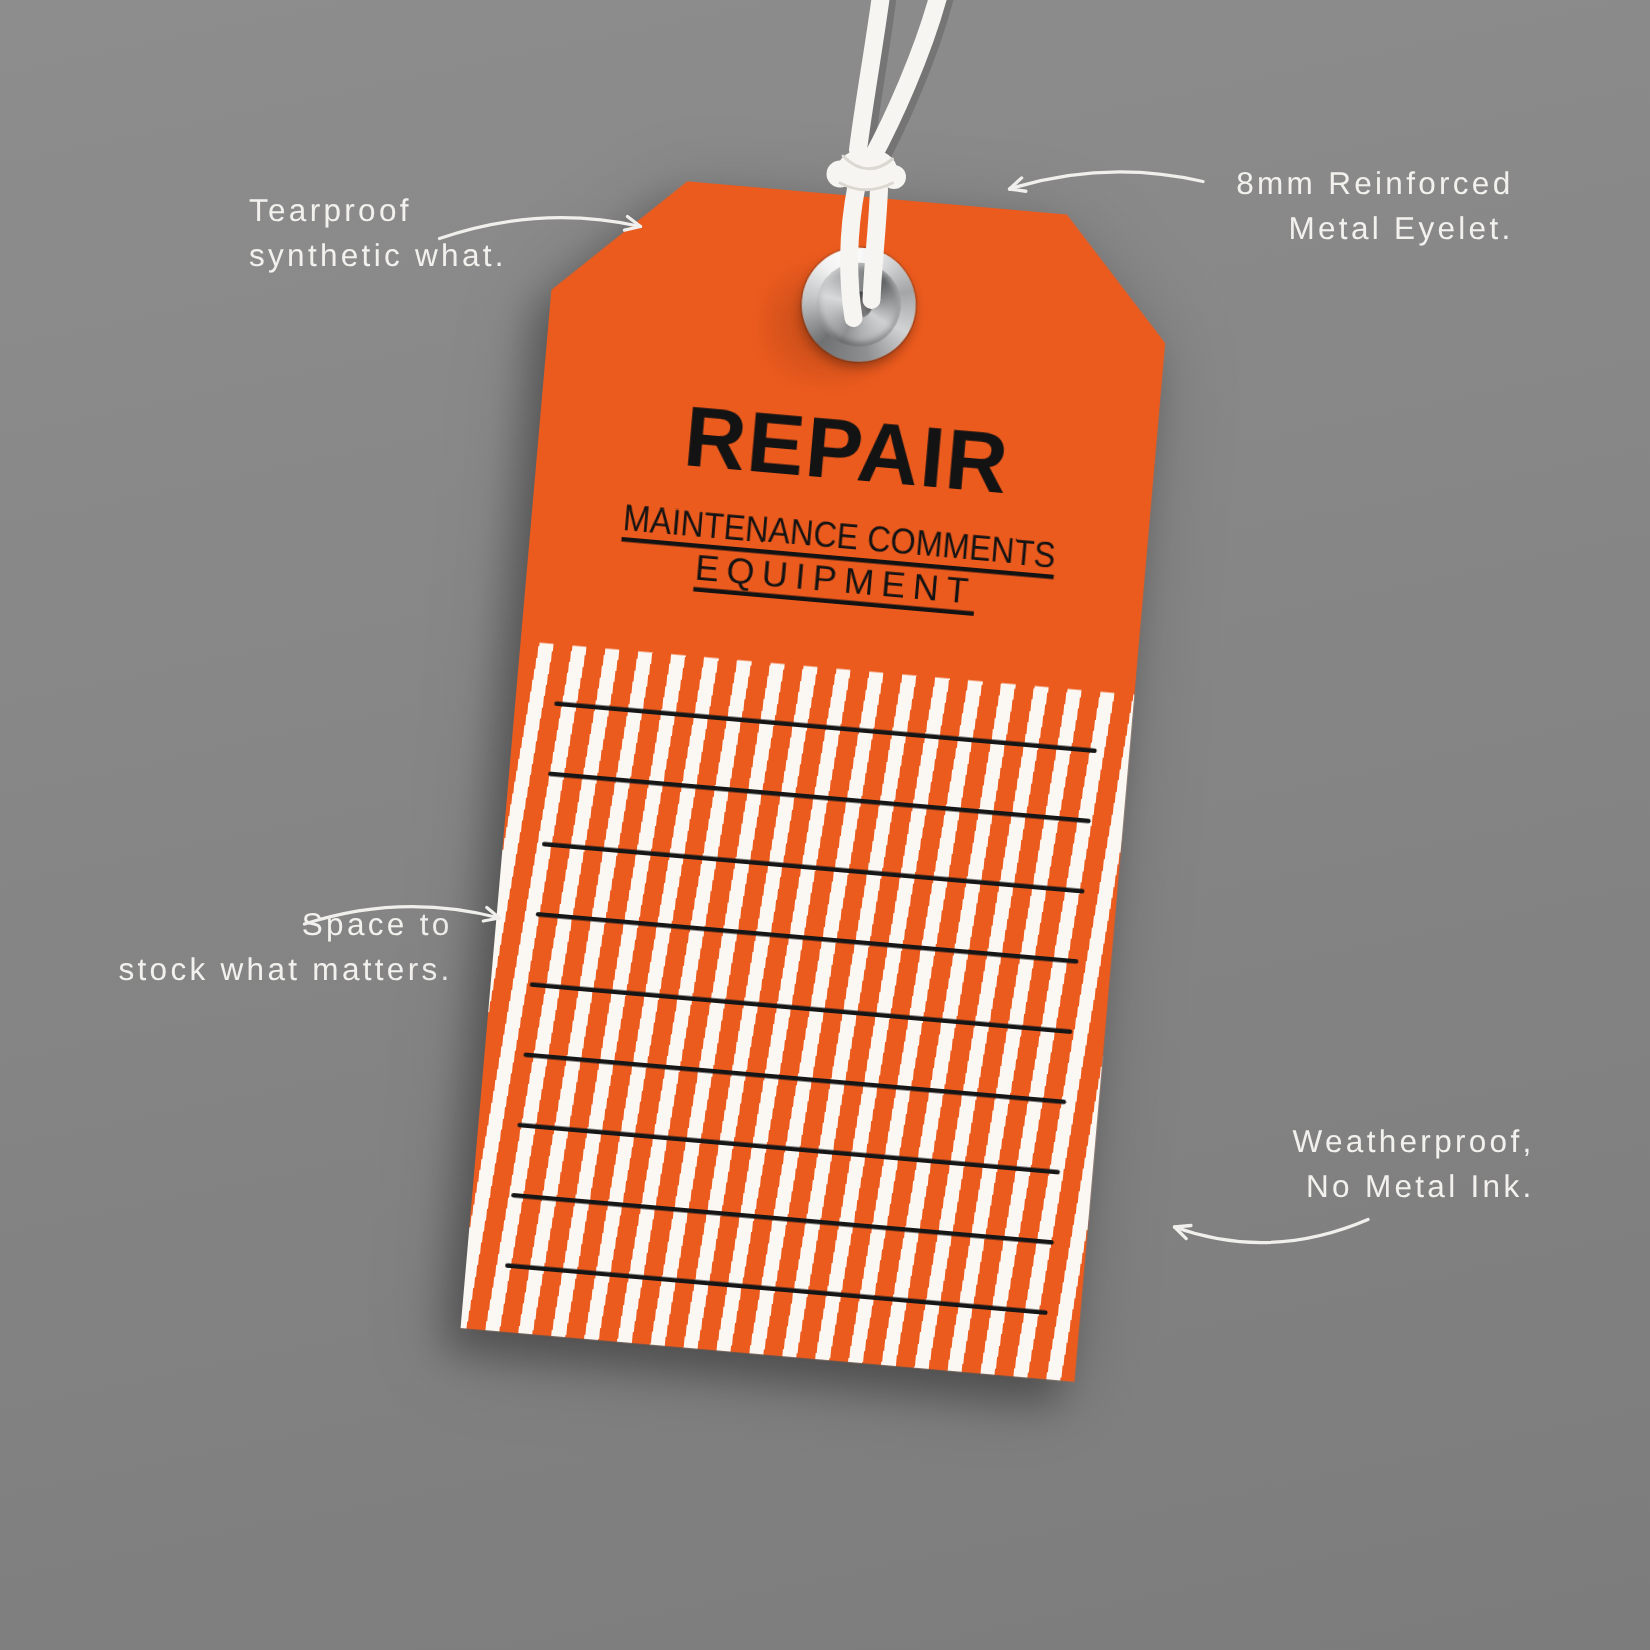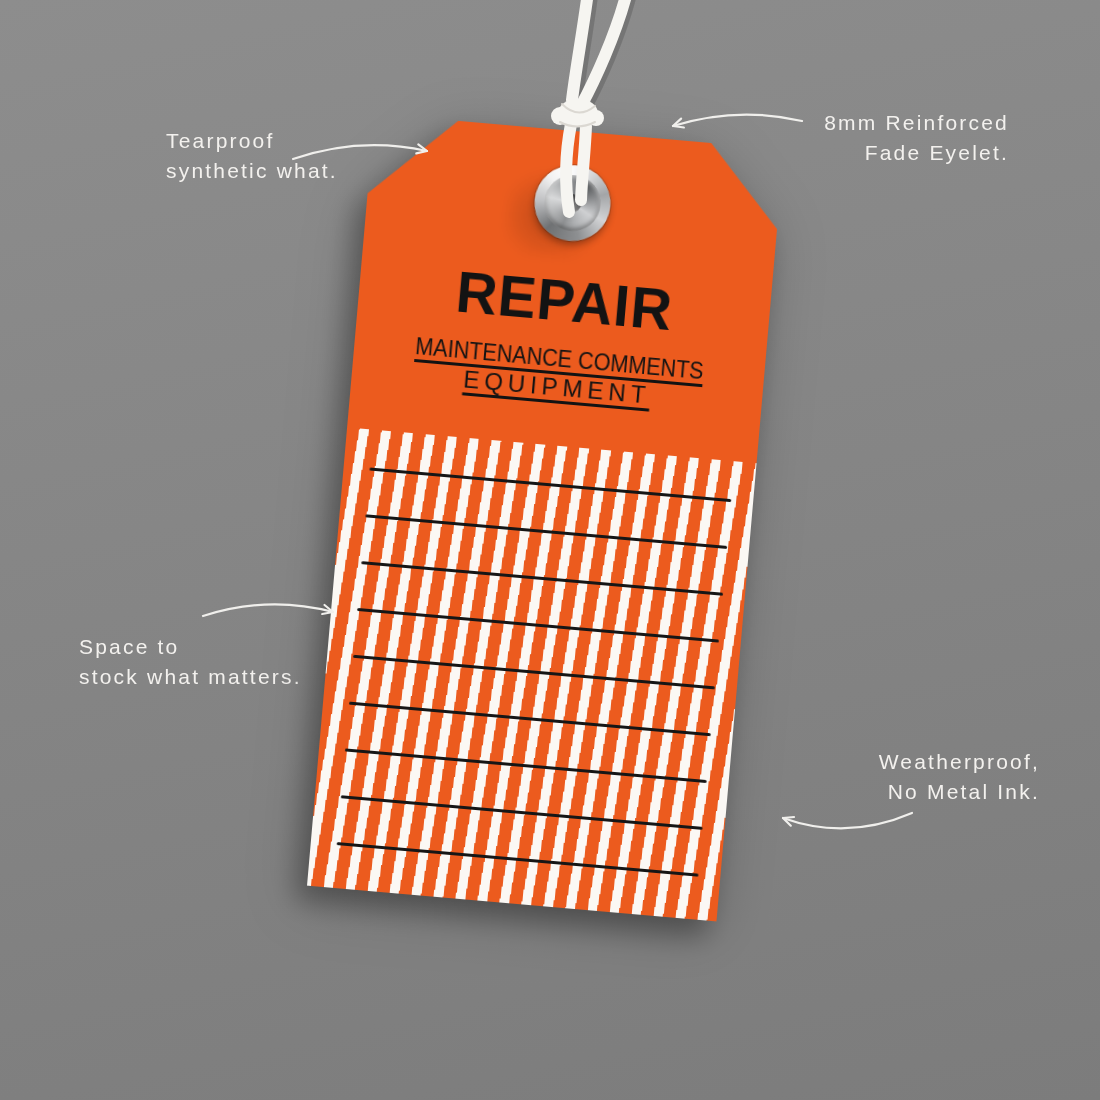--- a/index.html
+++ b/index.html
@@ -17,22 +17,22 @@
   .ann{
     position:absolute;
     color:#F3F1EE;
     font-size:21px;
     line-height:30px;
     letter-spacing:2.2px;
     font-weight:400;
   }
   .ann-tearproof{left:166px;top:126px;text-align:left;}
   .ann-eyelet{right:91px;top:108px;text-align:right;}
-  .ann-space{left:79px;top:632px;text-align:left;}
-  .ann-weather{right:60px;top:747px;text-align:right;}
+  .ann-space{left:79px;top:602px;text-align:right;}
+  .ann-weather{right:77px;top:747px;text-align:right;}
 
   
   .tag-wrap{
     position:absolute;left:340px;top:130px;width:411px;height:775px;
     transform:rotate(5deg);
     filter:drop-shadow(-10px 16px 13px rgba(0,0,0,0.28)) drop-shadow(-2px 8px 26px rgba(0,0,0,0.20));
   }
   .tag{
     position:absolute;inset:0;
     background:var(--tag-orange,#EC5B1E);
@@ -108,21 +108,21 @@
 
 <div class="stage">
 
   <div class="ann ann-tearproof">
     <div>Tearproof</div>
     <div>synthetic what.</div>
   </div>
 
   <div class="ann ann-eyelet">
     <div>8mm Reinforced</div>
-    <div>Fade Eyelet.</div>
+    <div>Metal Eyelet.</div>
   </div>
 
   <div class="ann ann-space">
     <div>Space to</div>
     <div>stock what matters.</div>
   </div>
 
   <div class="ann ann-weather">
     <div>Weatherproof,</div>
     <div>No Metal Ink.</div>

